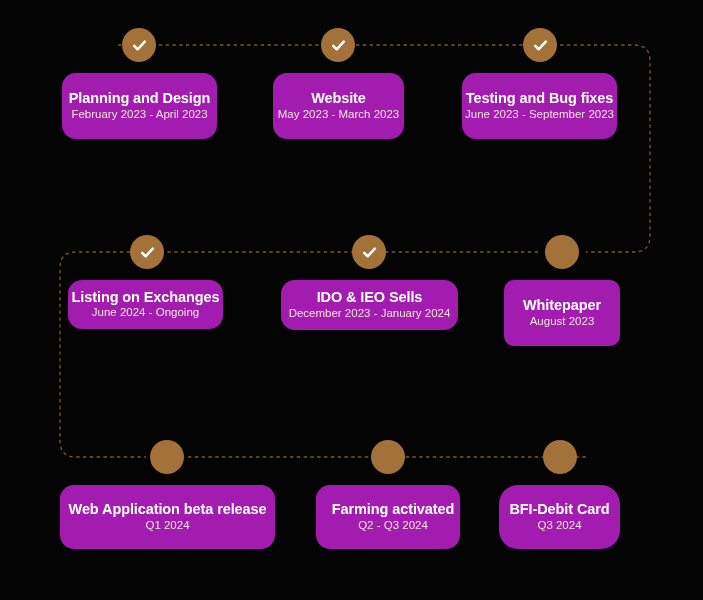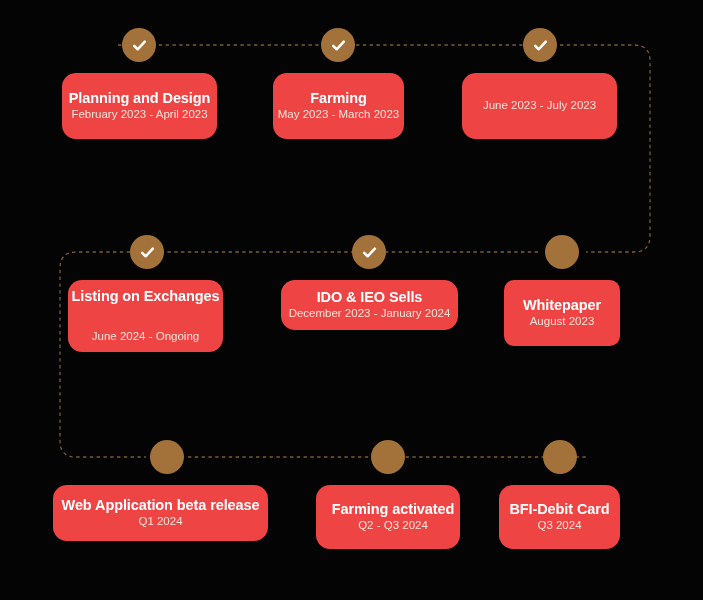--- a/index.html
+++ b/index.html
@@ -31,21 +31,21 @@
     height: 600px;
     pointer-events: none;
     z-index: 1;
   }
   
   .card {
     position: absolute;
     z-index: 3;
     box-sizing: border-box;
     border-radius: 14px;
-    background: #ef4444;
+    background: #a21caf;
     display: flex;
     flex-direction: column;
     align-items: center;
     justify-content: center;
     text-align: center;
     padding: 8px 14px;
   }
   .card-title {
     color: #ffffff;
     font-size: 14.5px;
@@ -101,39 +101,40 @@
     <div class="card-title">Planning and Design</div>
     <div class="card-date">February 2023 - April 2023</div>
   </div>
 
   <div class="marker" style="left:321px; top:28px;">
     <svg width="17" height="17" viewBox="0 0 24 24">
       <path d="M4.5 12.6 L9.4 17.3 L19.5 6.6" fill="none" stroke="#ffffff" stroke-width="3.6" stroke-linecap="round" stroke-linejoin="round"></path>
     </svg>
   </div>
   <div class="card" style="left:273px; top:73px; width:131px; height:66px;">
-    <div class="card-title">Farming</div>
+    <div class="card-title">Website</div>
     <div class="card-date">May 2023 - March 2023</div>
   </div>
 
   <div class="marker" style="left:523px; top:28px;">
     <svg width="17" height="17" viewBox="0 0 24 24">
       <path d="M4.5 12.6 L9.4 17.3 L19.5 6.6" fill="none" stroke="#ffffff" stroke-width="3.6" stroke-linecap="round" stroke-linejoin="round"></path>
     </svg>
   </div>
   <div class="card" style="left:462px; top:73px; width:155px; height:66px;">
-    <div class="card-date">June 2023 - July 2023</div>
+    <div class="card-title">Testing and Bug fixes</div>
+    <div class="card-date">June 2023 - September 2023</div>
   </div>
 
   <div class="marker" style="left:130px; top:235px;">
     <svg width="17" height="17" viewBox="0 0 24 24">
       <path d="M4.5 12.6 L9.4 17.3 L19.5 6.6" fill="none" stroke="#ffffff" stroke-width="3.6" stroke-linecap="round" stroke-linejoin="round"></path>
     </svg>
   </div>
-  <div class="card" style="left:68px; top:280px; width:155px; height:72px;justify-content:space-between;">
+  <div class="card" style="left:68px; top:280px; width:155px; height:49px;">
     <div class="card-title">Listing on Exchanges</div>
     <div class="card-date">June 2024 - Ongoing</div>
   </div>
 
   <div class="marker" style="left:352px; top:235px;">
     <svg width="17" height="17" viewBox="0 0 24 24">
       <path d="M4.5 12.6 L9.4 17.3 L19.5 6.6" fill="none" stroke="#ffffff" stroke-width="3.6" stroke-linecap="round" stroke-linejoin="round"></path>
     </svg>
   </div>
   <div class="card" style="left:281px; top:280px; width:177px; height:50px;">
@@ -141,30 +142,30 @@
     <div class="card-date">December 2023 - January 2024</div>
   </div>
 
   <div class="marker" style="left:545px; top:235px;"></div>
   <div class="card" style="left:504px; top:280px; width:116px; height:66px;border-radius:10px;">
     <div class="card-title">Whitepaper</div>
     <div class="card-date">August 2023</div>
   </div>
 
   <div class="marker" style="left:150px; top:440px;"></div>
-  <div class="card" style="left:53px; top:485px; width:215px; height:56px;">
+  <div class="card" style="left:60px; top:485px; width:215px; height:64px;">
     <div class="card-title">Web Application beta release</div>
     <div class="card-date">Q1 2024</div>
   </div>
 
   <div class="marker" style="left:371px; top:440px;"></div>
   <div class="card" style="left:316px; top:485px; width:144px; height:64px;padding-left:24px;">
     <div class="card-title">Farming activated</div>
     <div class="card-date">Q2 - Q3 2024</div>
   </div>
 
   <div class="marker" style="left:543px; top:440px;"></div>
-  <div class="card" style="left:499px; top:485px; width:121px; height:64px;">
+  <div class="card" style="left:499px; top:485px; width:121px; height:64px;border-radius:19px;">
     <div class="card-title">BFI-Debit Card</div>
     <div class="card-date">Q3 2024</div>
   </div>
 
 </div>
 
 </body></html>

